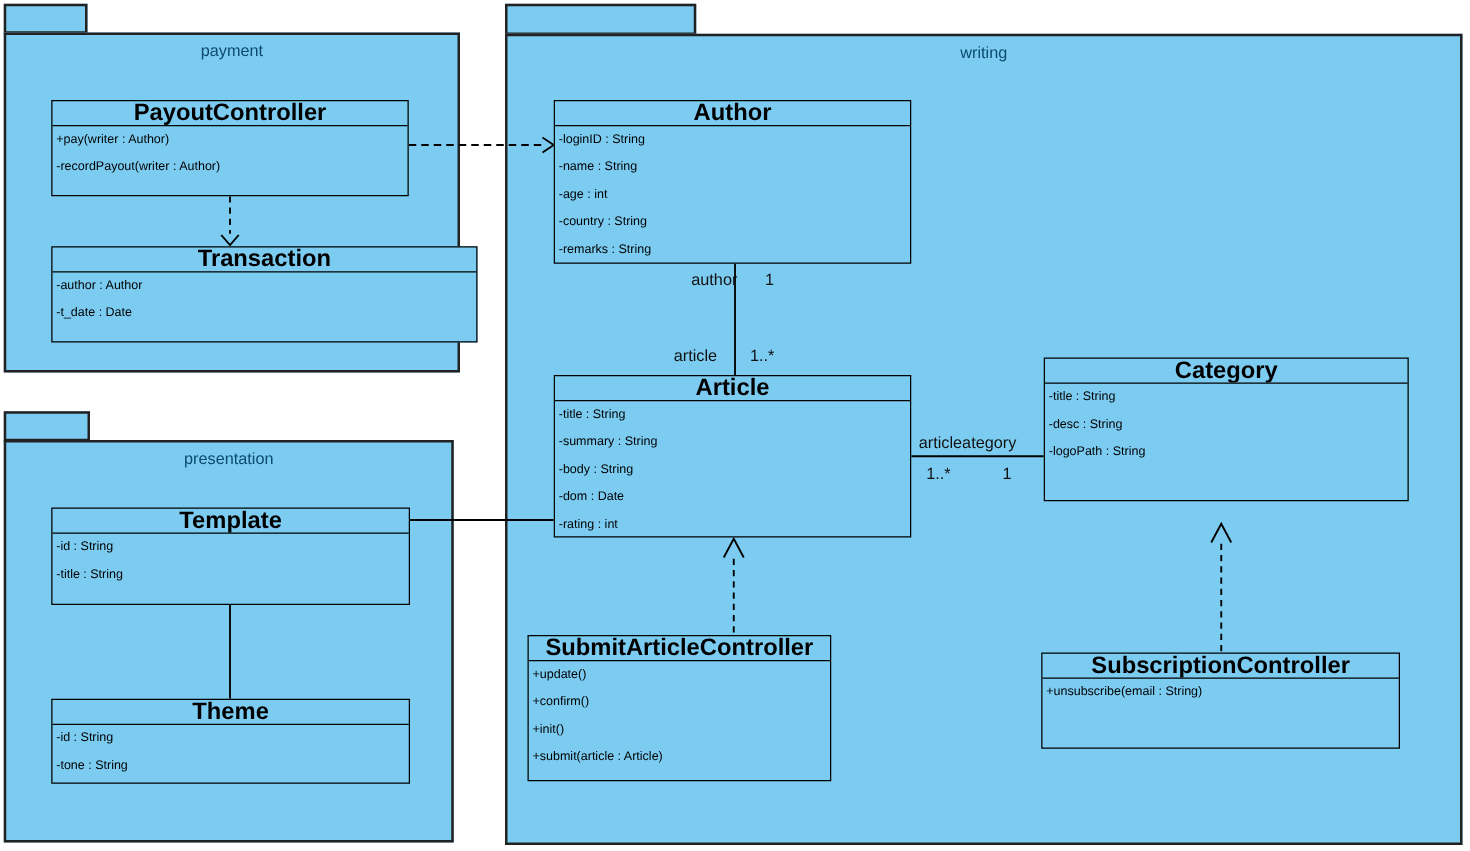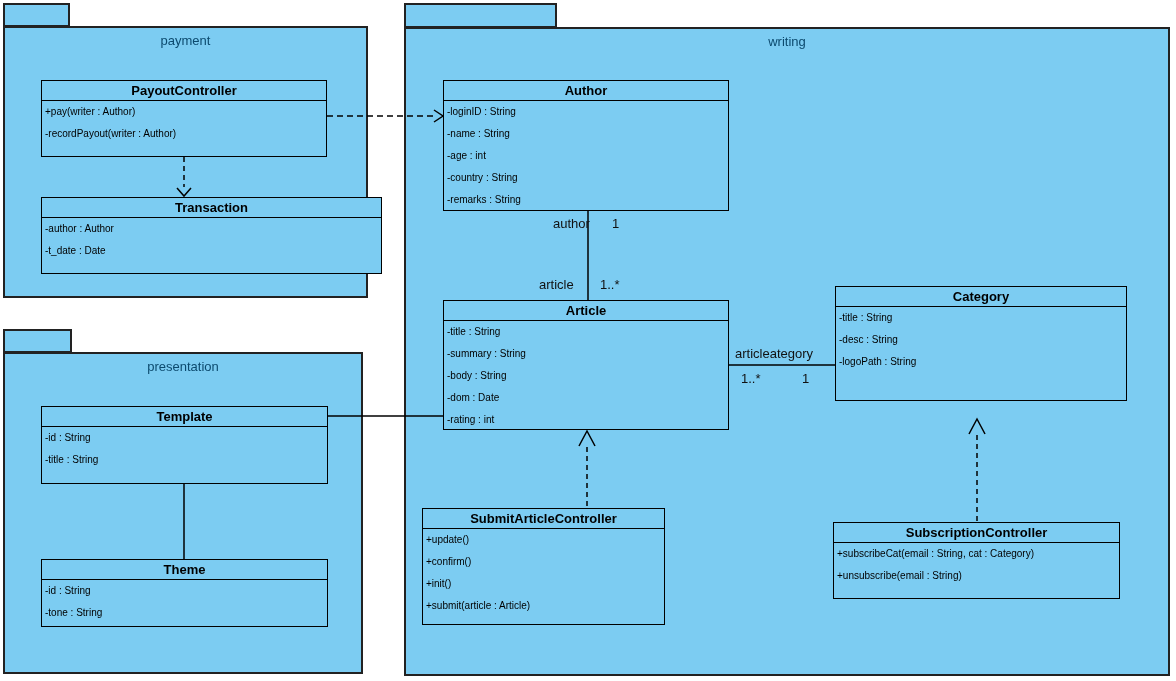--- a/index.html
+++ b/index.html
@@ -19,21 +19,21 @@
   .pkg-title {
     padding-top:5px; text-align:center; font-size:13px; color:#0c4a6e;
   }
   
   .cls {
     position:absolute; background:#7cccf2; border:1.5px solid #000;
     box-sizing:border-box; z-index:3;
   }
   .cls-header {
     height:19px; line-height:19px; border-bottom:1.5px solid #000;
-    text-align:center; font-weight:bold; font-size:13px; color:#000;
+    text-align:center; font-weight:bold; font-size:19px; color:#000;
     white-space:nowrap; overflow:hidden;
   }
   .cls-members { padding:0 3px; overflow:hidden; }
   .mbr {
     font-size:10px; height:22px; line-height:22px; white-space:nowrap; color:#000;
   }
   
   .overlay { position:absolute; left:0; top:0; z-index:2; pointer-events:none; }
   .lbl {
     position:absolute; font-size:13px; color:#111; white-space:nowrap; z-index:4;
@@ -135,21 +135,20 @@
       <div class="mbr">+update()</div>
       <div class="mbr">+confirm()</div>
       <div class="mbr">+init()</div>
       <div class="mbr">+submit(article : Article)</div>
     </div>
   </div>
 
   <div class="cls" style="left:833px;top:522px;width:287px;height:77px">
     <div class="cls-header">SubscriptionController</div>
     <div class="cls-members">
-      <div class="mbr">+subscribeCat(email : String, cat : Category)</div>
       <div class="mbr">+unsubscribe(email : String)</div>
     </div>
   </div>
 
   <div class="cls" style="left:41px;top:406px;width:287px;height:78px">
     <div class="cls-header">Template</div>
     <div class="cls-members">
       <div class="mbr">-id : String</div>
       <div class="mbr">-title : String</div>
     </div>

